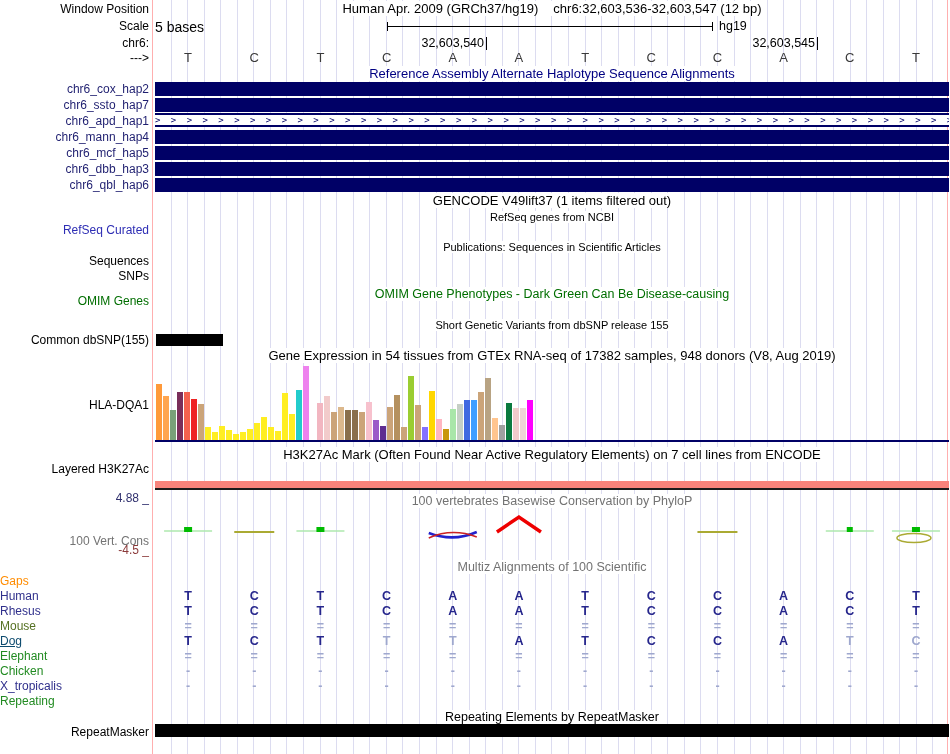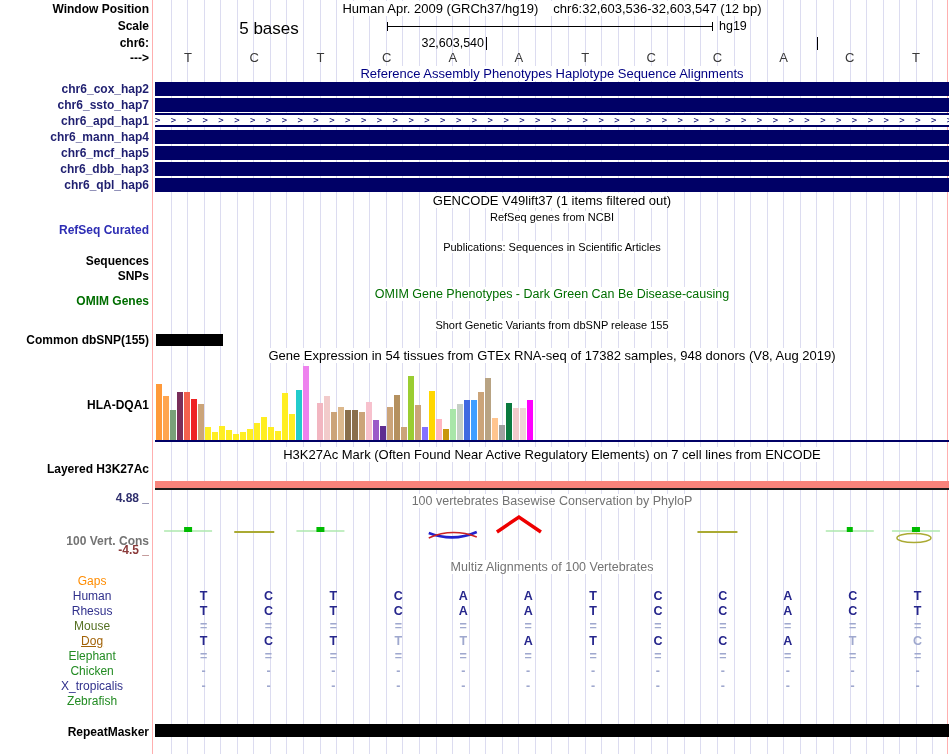--- a/index.html
+++ b/index.html
@@ -2,21 +2,21 @@
 <html><head>
 <meta charset="utf-8">
 <style>
   html,body{margin:0;padding:0;background:#fff;}
   .screen{position:relative;width:950px;height:754px;background:#fff;overflow:hidden;
           font-family:"Liberation Sans",sans-serif;color:#000;}
   .grid{position:absolute;left:155px;top:0;width:794px;height:754px;
         background:repeating-linear-gradient(to right,transparent 0px,transparent 15.56px,#DCDCF0 15.56px,#DCDCF0 16.56px);}
   .edge{position:absolute;top:0;width:1px;height:754px;background:#FFAFAF;}
   .abs{position:absolute;}
-  .slabel{position:absolute;left:0;width:149px;text-align:right;font-size:12px;line-height:14px;white-space:nowrap;font-weight:bold;}
+  .slabel{position:absolute;left:0;width:149px;text-align:right;font-size:12px;line-height:14px;white-space:nowrap;}
   .ctitle{position:absolute;left:155px;width:794px;text-align:center;font-size:13px;line-height:14px;}
   .ctitle span{background:#fff;padding:0 3px;}
   .small{font-size:11px;}
   .blue{color:#000082;}
   .mblue{color:#737373;}
   .green{color:#006E00;}
   .maroon{color:#8B3A3A;}
   .navy-t{color:#30306E;}
   .seqrow{position:absolute;left:155px;width:794px;display:flex;}
   .seqrow>span{flex:1;text-align:center;font-size:13px;line-height:14px;color:#3A3A3A;}
@@ -25,21 +25,21 @@
            background:#fff;overflow:hidden;white-space:nowrap;color:#000066;
            font-size:9px;line-height:10px;letter-spacing:2.5px;font-family:"DejaVu Sans Mono",monospace;}
   .haplabel{color:#1F1F70;}
   .blackbar{position:absolute;background:#000;}
   .gtex-bars{position:absolute;left:156px;top:364px;width:380px;height:76px;display:flex;align-items:flex-end;gap:1px;}
   .gtex-bars>div{width:6px;flex:none;}
   .gtex-base{position:absolute;left:155px;top:440px;width:794px;height:2px;background:#000066;}
   .salmonbar{position:absolute;left:155px;top:481px;width:794px;height:7px;background:#F8837B;border-bottom:2px solid #1a1a1a;}
   .mzwrap{position:absolute;left:0;top:574px;width:950px;}
   .mzrow{display:flex;height:15px;}
-  .mzlabel{width:149px;text-align:center;font-size:12px;line-height:14px;white-space:nowrap;padding-left:19px;}
+  .mzlabel{width:149px;text-align:left;font-size:12px;line-height:14px;white-space:nowrap;}
   .mzcells{width:794px;margin-left:6px;display:flex;}
   .mzcells>span{flex:1;text-align:center;font-size:12.5px;line-height:14px;font-weight:bold;color:#26268C;}
   .mzcells>span.dim{color:#9FA8CE;}
 </style>
 </head>
 <body>
 
 <div class="screen">
   <div class="grid"></div>
   <div class="edge" style="left:152px"></div>
@@ -47,46 +47,47 @@
 
   <div class="slabel" style="top:2px">Window Position</div>
   <div class="slabel" style="top:19px">Scale</div>
   <div class="slabel" style="top:36px">chr6:</div>
   <div class="slabel" style="top:51px">---&gt;</div>
 
   <div class="ctitle" style="top:2px">
     <span style="padding-right:12px">Human Apr. 2009 (GRCh37/hg19)</span><span>chr6:32,603,536-32,603,547 (12 bp)</span>
   </div>
 
-  <div class="abs" style="left:155px;top:19px;width:228px;text-align:center;font-size:17px">5 bases</div>
+  <div class="abs" style="left:155px;top:19px;width:228px;text-align:left;font-size:14px">5 bases</div>
   <div class="abs" style="left:387px;top:26px;width:326px;height:1px;background:#000"></div>
   <div class="abs" style="left:387px;top:22px;width:1px;height:9px;background:#000"></div>
   <div class="abs" style="left:712px;top:22px;width:1px;height:9px;background:#000"></div>
   <div class="abs" style="left:719px;top:19px;font-size:12.5px">hg19</div>
 
   <div class="abs" style="left:155px;top:36px;width:329px;text-align:right;font-size:12.5px">32,603,540</div>
   <div class="abs" style="left:486px;top:37px;width:1px;height:13px;background:#000"></div>
+  <div class="abs" style="left:155px;top:36px;width:660px;text-align:right;font-size:12.5px">32,603,545</div>
   <div class="abs" style="left:817px;top:37px;width:1px;height:13px;background:#000"></div>
 
   <div class="seqrow" style="top:51px">
       <span>T</span>
       <span>C</span>
       <span>T</span>
       <span>C</span>
       <span>A</span>
       <span>A</span>
       <span>T</span>
       <span>C</span>
       <span>C</span>
       <span>A</span>
       <span>C</span>
       <span>T</span>
     </div>
 
-  <div class="ctitle blue" style="top:67px"><span>Reference Assembly Phenotypes Haplotype Sequence Alignments</span></div>
+  <div class="ctitle blue" style="top:67px"><span>Reference Assembly Alternate Haplotype Sequence Alignments</span></div>
   <div class="slabel haplabel" style="top:82px">chr6_cox_hap2</div>
   <div class="hapbar" style="top:82px"></div>
   <div class="slabel haplabel" style="top:98px">chr6_ssto_hap7</div>
   <div class="hapbar" style="top:98px"></div>
   <div class="slabel haplabel" style="top:114px">chr6_apd_hap1</div>
   <div class="hapchev" style="top:113px" id="apd-chevrons">&gt; &gt; &gt; &gt; &gt; &gt; &gt; &gt; &gt; &gt; &gt; &gt; &gt; &gt; &gt; &gt; &gt; &gt; &gt; &gt; &gt; &gt; &gt; &gt; &gt; &gt; &gt; &gt; &gt; &gt; &gt; &gt; &gt; &gt; &gt; &gt; &gt; &gt; &gt; &gt; &gt; &gt; &gt; &gt; &gt; &gt; &gt; &gt; &gt; &gt; &gt; &gt; &gt; &gt; &gt; &gt; &gt; &gt; &gt; &gt; &gt; &gt; &gt; &gt; &gt; &gt; &gt; &gt; &gt; &gt; &gt; &gt; &gt; &gt; &gt; &gt; &gt; &gt; &gt; &gt; &gt; &gt; &gt; &gt; &gt; &gt; &gt; &gt; &gt; &gt; &gt; &gt; &gt; &gt; &gt; &gt; &gt; &gt; &gt; &gt; &gt; &gt; &gt; &gt; &gt; &gt; &gt; &gt; &gt; &gt; &gt; &gt; &gt; &gt; &gt; &gt; &gt; &gt; &gt; &gt; &gt; &gt; &gt; &gt; &gt; &gt; &gt; &gt; &gt; &gt; </div>
   <div class="slabel haplabel" style="top:130px">chr6_mann_hap4</div>
   <div class="hapbar" style="top:130px"></div>
   <div class="slabel haplabel" style="top:146px">chr6_mcf_hap5</div>
   <div class="hapbar" style="top:146px"></div>
@@ -185,21 +186,21 @@
       <path d="M 273.765 27 C 289.765 20, 305.765 20, 321.765 26" stroke="#CC2222" stroke-width="1.5" fill="none"></path>
       <path d="M 341.935 21 L 363.935 6 L 385.935 21" stroke="#EE0000" stroke-width="3.5" fill="none"></path>
       <line x1="542.445" y1="21" x2="582.445" y2="21" stroke="#AAAA33" stroke-width="2"></line>
       <line x1="670.785" y1="20" x2="718.785" y2="20" stroke="#AEE8AE" stroke-width="1.5"></line>
       <rect x="691.785" y="16" width="6" height="5" fill="#00BB00"></rect>
       <line x1="736.955" y1="20" x2="784.955" y2="20" stroke="#AEE8AE" stroke-width="1.5"></line>
       <rect x="756.955" y="16" width="8" height="5" fill="#00BB00"></rect>
       <ellipse cx="758.955" cy="27" rx="17" ry="4.5" fill="none" stroke="#AAAA33" stroke-width="1.5"></ellipse>
     </svg>
 
-  <div class="ctitle mblue" style="top:560px;font-size:12.5px"><span>Multiz Alignments of 100 Vertebrates</span></div>
+  <div class="ctitle mblue" style="top:560px;font-size:12.5px"><span>Multiz Alignments of 100 Scientific</span></div>
   <div class="mzwrap" id="multiz">
       <div class="mzrow">
         <div class="mzlabel" style="color: rgb(255, 140, 0);">Gaps</div>
         <div class="mzcells">
           <span></span>
           <span></span>
           <span></span>
           <span></span>
           <span></span>
           <span></span>
@@ -256,21 +257,21 @@
           <span class="dim">=</span>
           <span class="dim">=</span>
           <span class="dim">=</span>
           <span class="dim">=</span>
           <span class="dim">=</span>
           <span class="dim">=</span>
           <span class="dim">=</span>
         </div>
       </div>
       <div class="mzrow">
-        <div class="mzlabel" style="color: #a16207; text-decoration: underline;">Dog</div>
+        <div class="mzlabel" style="color: #0c4a6e; text-decoration: underline;">Dog</div>
         <div class="mzcells">
           <span>T</span>
           <span>C</span>
           <span>T</span>
           <span class="dim">T</span>
           <span class="dim">T</span>
           <span>A</span>
           <span>T</span>
           <span>C</span>
           <span>C</span>
@@ -324,33 +325,34 @@
           <span class="dim">-</span>
           <span class="dim">-</span>
           <span class="dim">-</span>
           <span class="dim">-</span>
           <span class="dim">-</span>
           <span class="dim">-</span>
           <span class="dim">-</span>
         </div>
       </div>
       <div class="mzrow">
-        <div class="mzlabel" style="color: rgb(34, 139, 34);">Zebrafish</div>
+        <div class="mzlabel" style="color: rgb(34, 139, 34);">Repeating</div>
         <div class="mzcells">
           <span></span>
           <span></span>
           <span></span>
           <span></span>
           <span></span>
           <span></span>
           <span></span>
           <span></span>
           <span></span>
           <span></span>
           <span></span>
           <span></span>
         </div>
       </div>
     </div>
 
+  <div class="ctitle" style="top:710px;font-size:12.5px"><span>Repeating Elements by RepeatMasker</span></div>
   <div class="slabel" style="top:725px">RepeatMasker</div>
   <div class="blackbar" style="left:155px;top:724px;width:794px;height:13px"></div>
 </div>
 
 </body></html>

